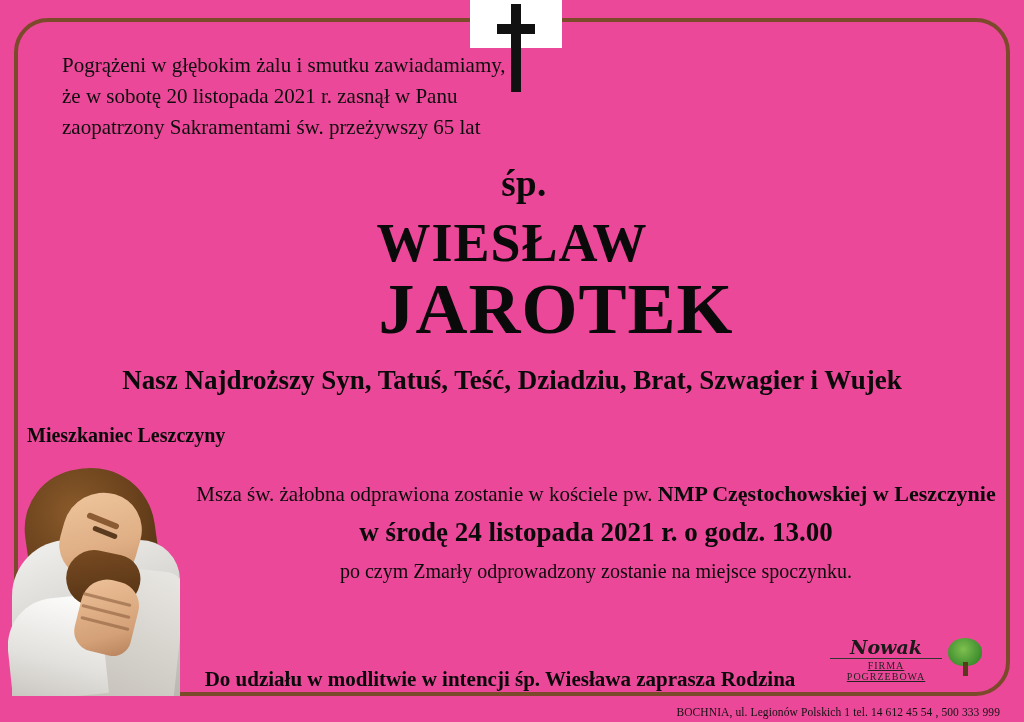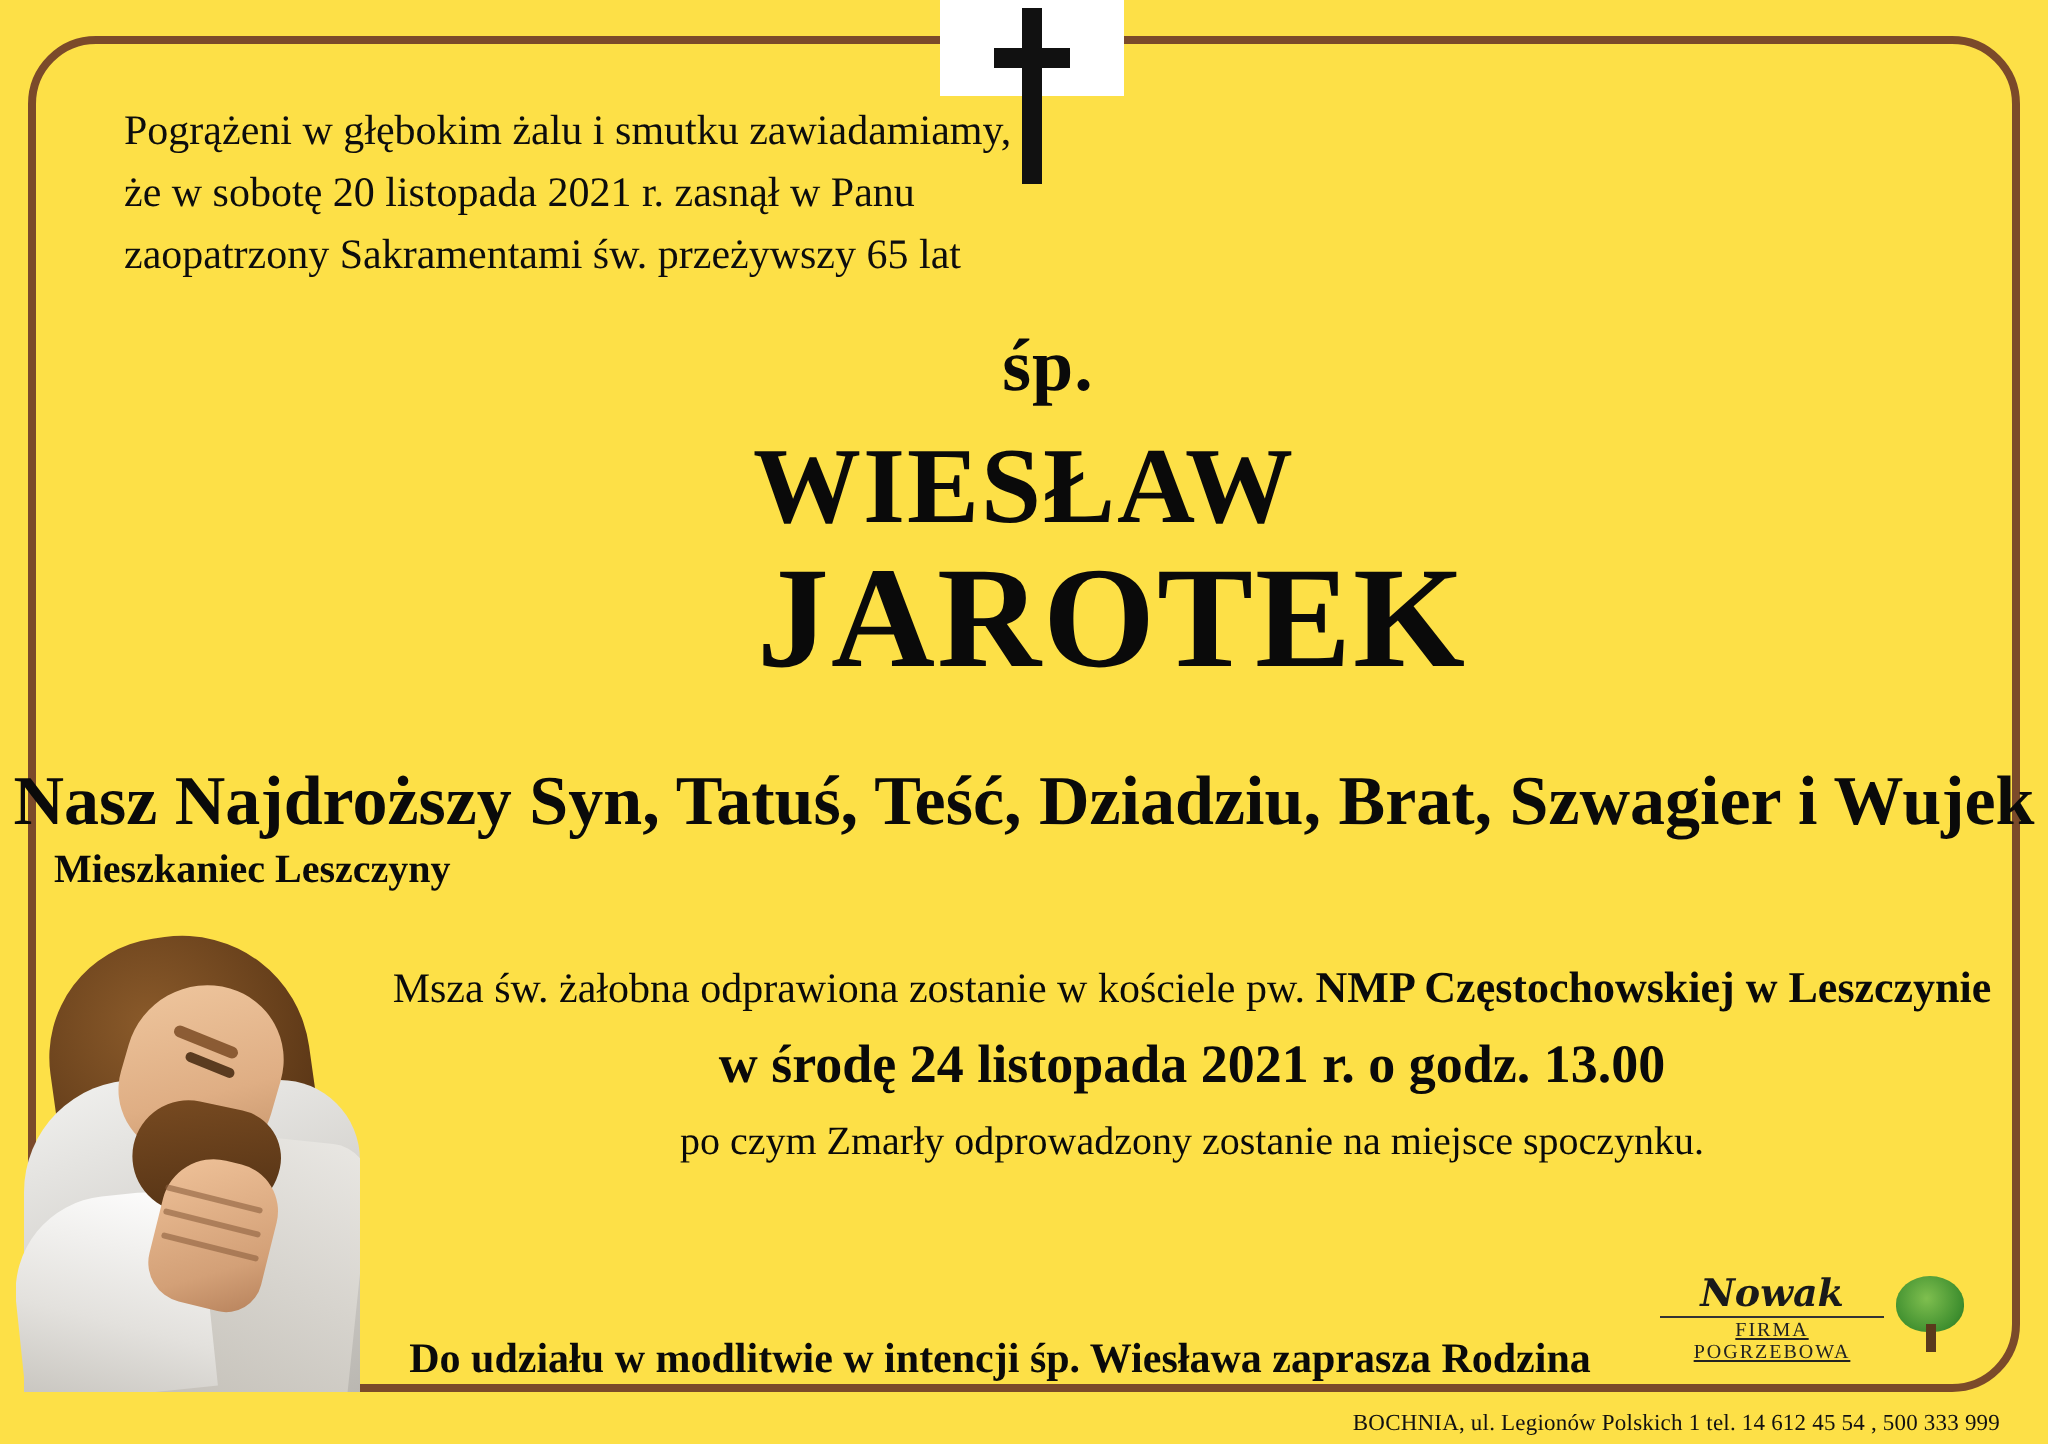--- a/index.html
+++ b/index.html
@@ -12,21 +12,21 @@
     height: 722px;
     overflow: hidden;
     font-family: "Liberation Serif", serif;
     color: #0a0a0a;
   }
 
   .notice {
     position: relative;
     width: 1024px;
     height: 722px;
-    background: #fde047;
+    background: #ec4899;
     box-sizing: border-box;
   }
 
   
   .frame {
     position: absolute;
     left: 14px;
     top: 18px;
     right: 14px;
     bottom: 26px;
@@ -122,23 +122,22 @@
     font-weight: bold;
     letter-spacing: 1px;
     padding-left: 44px;
   }
   .relations {
     position: absolute;
     top: 365px;
     left: 0;
     width: 1024px;
     text-align: center;
-    font-size: 35px;
-    font-weight: bold;
-    margin-top: 16px;
+    font-size: 27px;
+    font-weight: bold;
   }
   .resident {
     position: absolute;
     top: 424px;
     left: 0;
     width: 1024px;
     text-align: left;
     font-size: 20px;
     font-weight: bold;
     padding-left: 27px;

